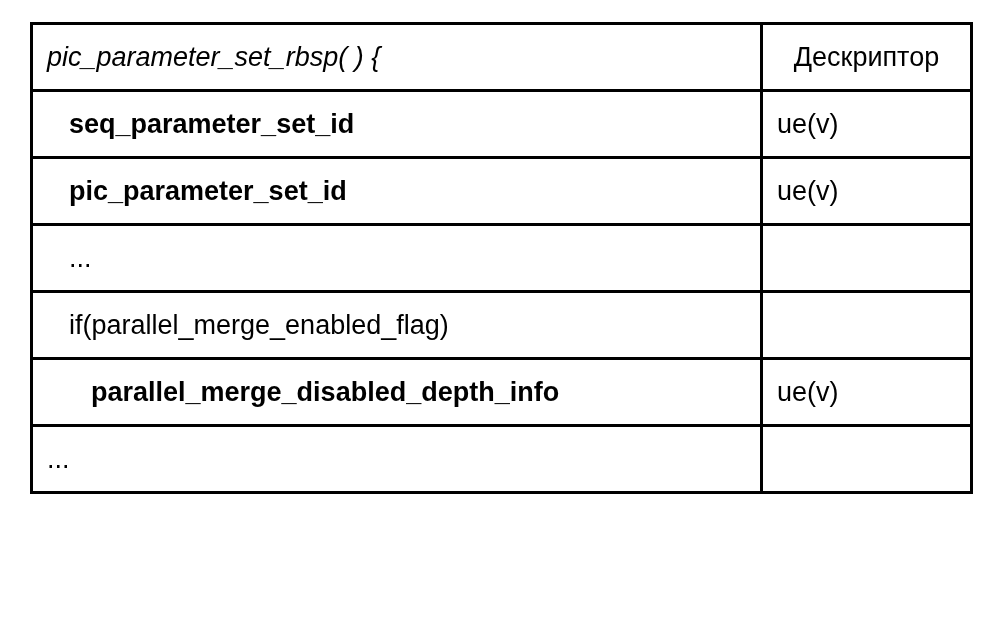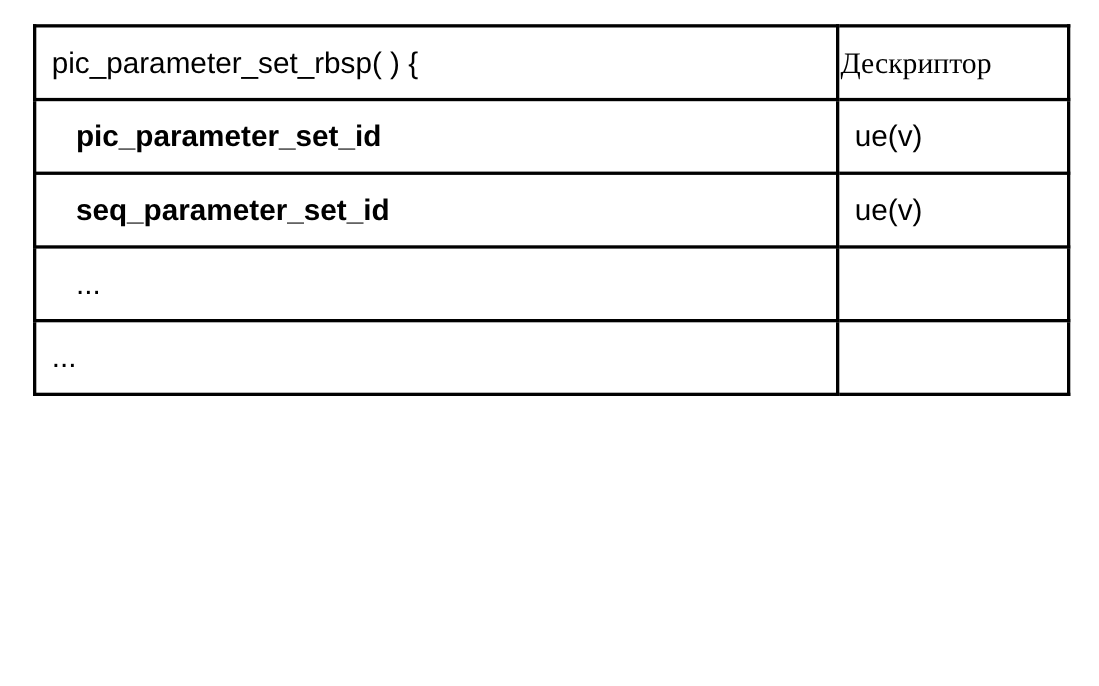--- a/index.html
+++ b/index.html
@@ -21,22 +21,22 @@
     border: 3px solid #000;
     height: 62px;
     vertical-align: middle;
     font-family: "Segoe UI", "Liberation Sans", Arial, sans-serif;
     font-size: 27px;
     color: #000;
     line-height: 1;
   }
   col.c1 { width: 730px; }
   col.c2 { width: 210px; }
-  .hdr-left  { padding-left: 14px; font-weight: 400; }
-  .hdr-right { font-weight: 400; font-family: Liberation Serif, serif; }
+  .hdr-left  { padding-left: 14px; font-weight: 400; font-style: italic; }
+  .hdr-right { text-align: center; font-weight: 400; }
   .desc      { padding-left: 14px; font-weight: 400; }
   .bold      { font-weight: 700; }
   .indent-0  { padding-left: 14px; }
   .indent-1  { padding-left: 36px; }
   .indent-2  { padding-left: 58px; }
 </style>
 </head>
 <body>
 
 <div class="wrap">
@@ -44,30 +44,38 @@
     <colgroup>
         <col class="c1">
         <col class="c2">
       </colgroup>
     <tbody id="tbody">
       <tr>
         <td class="hdr-left">pic_parameter_set_rbsp( ) {</td>
         <td class="hdr-right">Дескриптор</td>
       </tr>
     <tr>
-          <td class="indent-1 bold">pic_parameter_set_id</td>
+          <td class="indent-1 bold">seq_parameter_set_id</td>
           <td class="desc">ue(v)</td>
         </tr>
         <tr>
-          <td class="indent-1 bold">seq_parameter_set_id</td>
+          <td class="indent-1 bold">pic_parameter_set_id</td>
           <td class="desc">ue(v)</td>
         </tr>
         <tr>
           <td class="indent-1">...</td>
           <td class="desc"></td>
+        </tr>
+        <tr>
+          <td class="indent-1">if(parallel_merge_enabled_flag)</td>
+          <td class="desc"></td>
+        </tr>
+        <tr>
+          <td class="indent-2 bold">parallel_merge_disabled_depth_info</td>
+          <td class="desc">ue(v)</td>
         </tr>
         <tr>
           <td class="indent-0">...</td>
           <td class="desc"></td>
         </tr>
       </tbody>
   </table>
 </div>
 
 </body></html>

